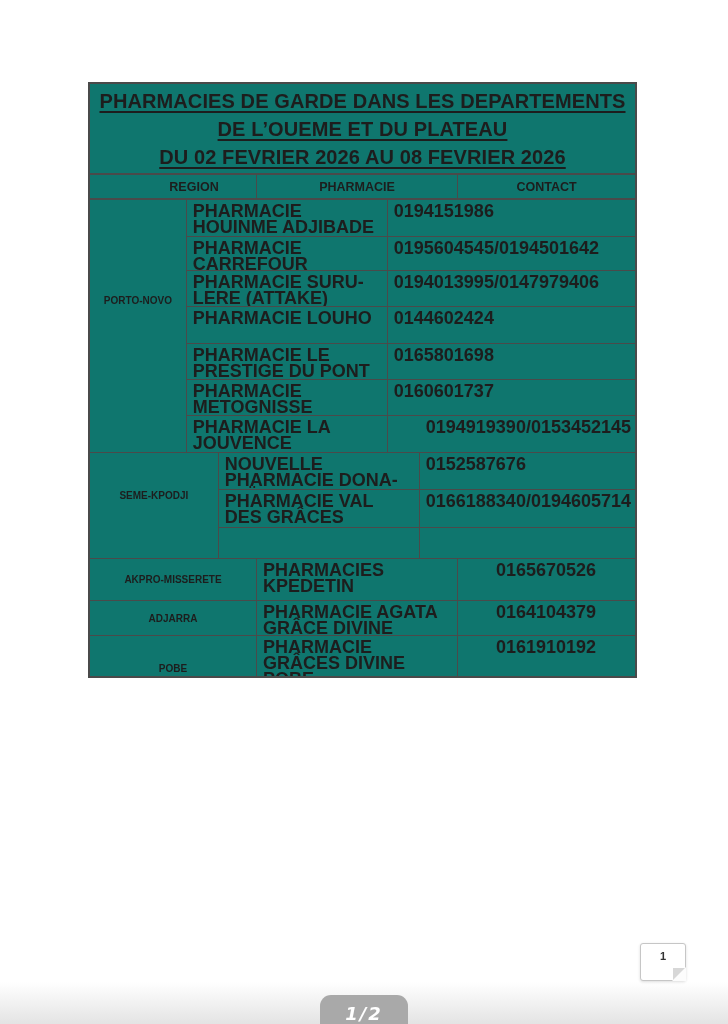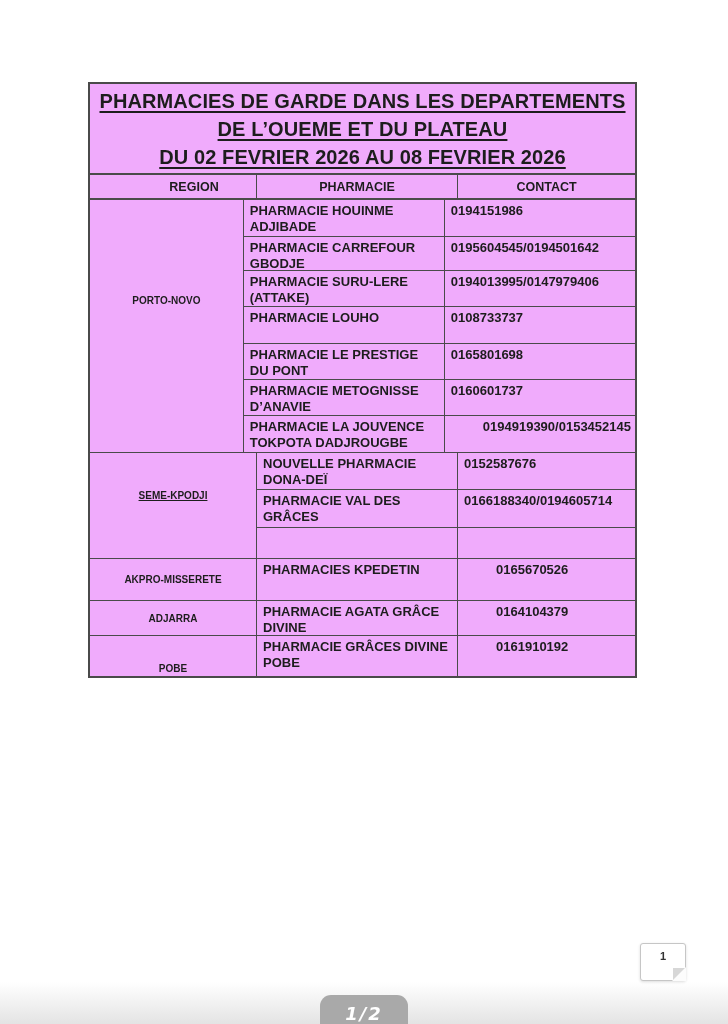--- a/index.html
+++ b/index.html
@@ -10,21 +10,21 @@
     font-family:"Liberation Sans", sans-serif;
     overflow:hidden;
     color:var(--text, #1d1d1d);
   }
 
   .doc-table {
     position:absolute;
     left:88px; top:82px;
     width:549px;
     border:2px solid var(--border, #4a4a4a);
-    background:#f0abfc;
+    background:#0f766e;
   }
 
   .title-block {
     padding:3px 0 2px;
     border-bottom:2px solid var(--border, #4a4a4a);
   }
   .title-line {
     font-size:20px;
     font-weight:bold;
     text-align:center;
@@ -62,21 +62,21 @@
     font-weight:bold;
     font-size:10px;
     text-align:center;
     padding:0 4px;
   }
   .rows { flex:1; display:flex; flex-direction:column; }
   .row { display:flex; border-bottom:1.5px solid var(--border, #4a4a4a); }
   .row:last-child { border-bottom:none;gap:32px; }
   .cell {
     font-weight:bold;
-    font-size:13px;
+    font-size:18px;
     line-height:16px;
     padding:3px 4px 0 6px;
     overflow:hidden;
   }
   .cell.pharmacy { width:201px; border-right:1.5px solid var(--border, #4a4a4a); }
   .cell.contact  { flex:1; }
 
   .bottom-fade {
     position:absolute;
     left:0; right:0; bottom:0;
@@ -165,39 +165,39 @@
           <div class="row" style="height: 34px;">
             <div class="cell pharmacy">PHARMACIE CARREFOUR GBODJE</div>
             <div class="cell contact">0195604545/0194501642</div>
           </div>
           <div class="row" style="height: 36px;">
             <div class="cell pharmacy">PHARMACIE SURU-LERE (ATTAKE)</div>
             <div class="cell contact">0194013995/0147979406</div>
           </div>
           <div class="row" style="height: 37px;">
             <div class="cell pharmacy">PHARMACIE LOUHO</div>
-            <div class="cell contact">0108733737</div>
+            <div class="cell contact">0144602424</div>
           </div>
           <div class="row" style="height: 36px;">
             <div class="cell pharmacy">PHARMACIE LE PRESTIGE DU PONT</div>
             <div class="cell contact">0165801698</div>
           </div>
           <div class="row" style="height: 36px;">
             <div class="cell pharmacy">PHARMACIE METOGNISSE D’ANAVIE</div>
             <div class="cell contact">0160601737</div>
           </div>
           <div class="row" style="height: 36px;">
             <div class="cell pharmacy">PHARMACIE LA JOUVENCE TOKPOTA DADJROUGBE</div>
             <div class="cell contact">0194919390/0153452145</div>
           </div>
         </div>
       </div>
       <div class="group">
         <div class="region-cell">
-          <span style="transform: translateY(-10px); text-decoration: underline;">SEME-KPODJI</span>
+          <span style="transform: translateY(-10px);">SEME-KPODJI</span>
         </div>
         <div class="rows">
           <div class="row" style="height: 37px;">
             <div class="cell pharmacy">NOUVELLE PHARMACIE DONA-DEÏ</div>
             <div class="cell contact">0152587676</div>
           </div>
           <div class="row" style="height: 38px;">
             <div class="cell pharmacy">PHARMACIE VAL DES GRÂCES</div>
             <div class="cell contact">0166188340/0194605714</div>
           </div>

